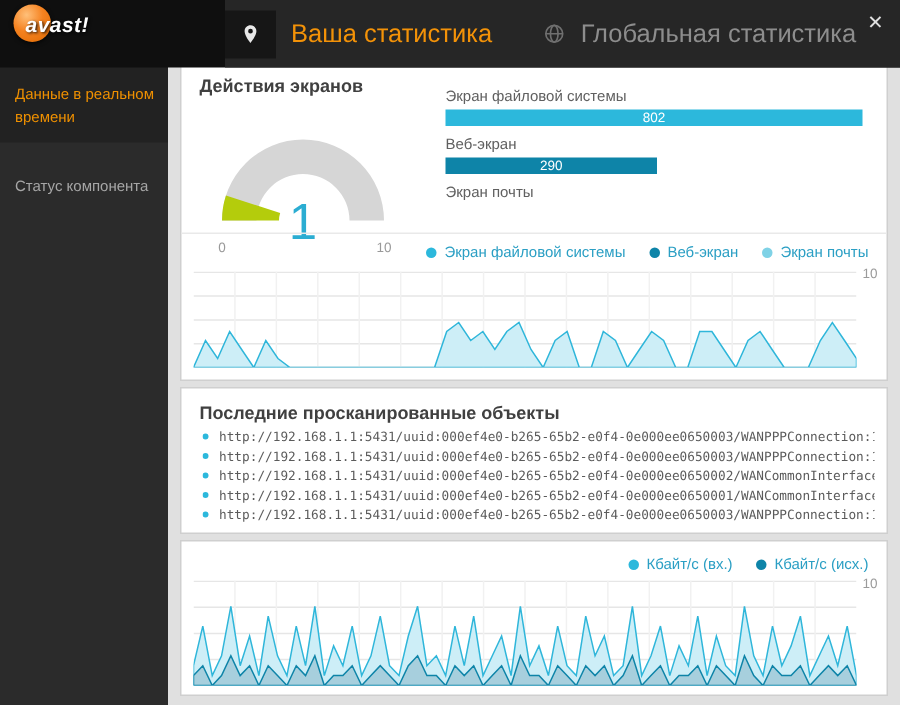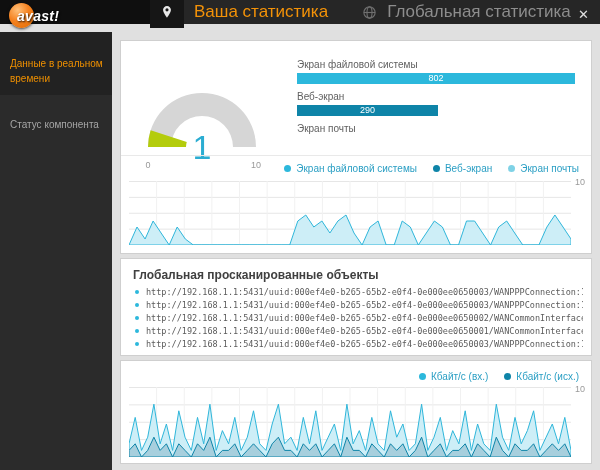--- a/index.html
+++ b/index.html
@@ -1,20 +1,20 @@
 <!DOCTYPE html>
 <html><head>
 <meta charset="utf-8">
 <style>
   html,body{margin:0;padding:0}
   body{font-family:"Liberation Sans",sans-serif;background:#444}
   #app{position:relative;width:600px;height:470px;background:#e0e0e0;overflow:hidden}
 
   
-  .topbar{position:absolute;left:0;top:0;right:0;height:24px;background:#0f0f0f;z-index:5}
+  .topbar{position:absolute;left:0;top:0;right:0;height:45px;background:#0f0f0f;z-index:5}
   .logo-ball{position:absolute;left:9px;top:3px;width:25px;height:25px;border-radius:50%;
     background:radial-gradient(circle at 35% 28%,#ffc07a 0%,#f58220 45%,#e06a00 100%);
     box-shadow:0 1px 3px rgba(0,0,0,.7)}
   .logo-text{position:absolute;left:17px;top:8px;font-size:14px;font-weight:bold;font-style:italic;color:#fff;
     text-shadow:1px 1px 2px rgba(0,0,0,.85);letter-spacing:.3px}
   .tabs{position:absolute;left:150px;top:0;bottom:0;right:0;background:#262626;display:flex;align-items:stretch}
   .tab{display:flex;align-items:center;cursor:pointer}
   .iconbox{width:34px;height:32px;background:#161616;display:flex;align-items:center;justify-content:center}
   .tab .lbl{padding:0 18px 0 10px;font-size:17px;color:#8d8d8d}
   .tab.active .lbl{color:#f39208}
@@ -101,20 +101,21 @@
   </div>
 
   <div class="sidebar">
     <div class="side-item wrap active">Данные в реальном времени</div>
     <div class="side-item">Статус компонента</div>
   </div>
 
   <div class="main">
 
     <div class="card" id="card-actions">
+      <div class="card-title">Действия экранов</div>
 
       <svg class="gauge-svg" width="150" height="104" viewBox="0 0 150 104">
         <path id="gauge-track" d="M21.00,80.00 A54,54 0 0 1 129.00,80.00 L106.00,80.00 A31,31 0 0 0 44.00,80.00 Z" fill="#d6d6d6"></path>
         <path id="gauge-fill" d="M21.00,80.00 A54,54 0 0 1 23.64,63.31 L59.78,75.06 A16,16 0 0 0 59.00,80.00 Z" fill="#b4cc0c"></path>
         <text class="gauge-num" x="75" y="92" text-anchor="middle">1</text>
         <text class="gauge-minmax" x="21" y="101" text-anchor="middle">0</text>
         <text class="gauge-minmax" x="129" y="101" text-anchor="middle">10</text>
       </svg>
 
       <div class="bars" id="screen-bars">
@@ -171,21 +172,21 @@
           <line x1="331.5" y1="0" x2="331.5" y2="64" stroke="#f1f1f1" stroke-width="1"></line>
           <line x1="359.125" y1="0" x2="359.125" y2="64" stroke="#f1f1f1" stroke-width="1"></line>
           <line x1="386.75" y1="0" x2="386.75" y2="64" stroke="#f1f1f1" stroke-width="1"></line>
           <line x1="414.375" y1="0" x2="414.375" y2="64" stroke="#f1f1f1" stroke-width="1"></line>
           <path d="M0,64 L0.0,64.0 L8.0,46.0 L16.1,58.0 L24.1,40.0 L32.1,52.0 L40.2,64.0 L48.2,46.0 L56.3,58.0 L64.3,64.0 L72.3,64.0 L80.4,64.0 L88.4,64.0 L96.4,64.0 L104.5,64.0 L112.5,64.0 L120.5,64.0 L128.6,64.0 L136.6,64.0 L144.7,64.0 L152.7,64.0 L160.7,64.0 L168.8,40.0 L176.8,34.0 L184.8,46.0 L192.9,40.0 L200.9,52.0 L208.9,40.0 L217.0,34.0 L225.0,52.0 L233.1,64.0 L241.1,46.0 L249.1,40.0 L257.2,64.0 L265.2,64.0 L273.2,40.0 L281.3,46.0 L289.3,64.0 L297.3,52.0 L305.4,40.0 L313.4,46.0 L321.5,64.0 L329.5,64.0 L337.5,40.0 L345.6,40.0 L353.6,52.0 L361.6,64.0 L369.7,46.0 L377.7,40.0 L385.7,52.0 L393.8,64.0 L401.8,64.0 L409.9,64.0 L417.9,46.0 L425.9,34.0 L434.0,46.0 L442.0,58.0 L442,64 Z" fill="#cdeef7" stroke="#2fb6da" stroke-width="1"></path>
         </svg>
       <div class="axis-top" id="axis-screens">10</div>
     </div>
 
     <div class="card" id="card-scanned">
-      <div class="card-title">Глобальная просканированные объекты</div>
+      <div class="card-title">Последние просканированные объекты</div>
       <ul class="scan-list" id="scan-list">
           <li><i></i><span>http://192.168.1.1:5431/uuid:000ef4e0-b265-65b2-e0f4-0e000ee0650003/WANPPPConnection:1</span></li>
           <li><i></i><span>http://192.168.1.1:5431/uuid:000ef4e0-b265-65b2-e0f4-0e000ee0650003/WANPPPConnection:1</span></li>
           <li><i></i><span>http://192.168.1.1:5431/uuid:000ef4e0-b265-65b2-e0f4-0e000ee0650002/WANCommonInterfaceC...</span></li>
           <li><i></i><span>http://192.168.1.1:5431/uuid:000ef4e0-b265-65b2-e0f4-0e000ee0650001/WANCommonInterfaceC...</span></li>
           <li><i></i><span>http://192.168.1.1:5431/uuid:000ef4e0-b265-65b2-e0f4-0e000ee0650003/WANPPPConnection:1</span></li>
         </ul>
     </div>
 
     <div class="card" id="card-traffic">

